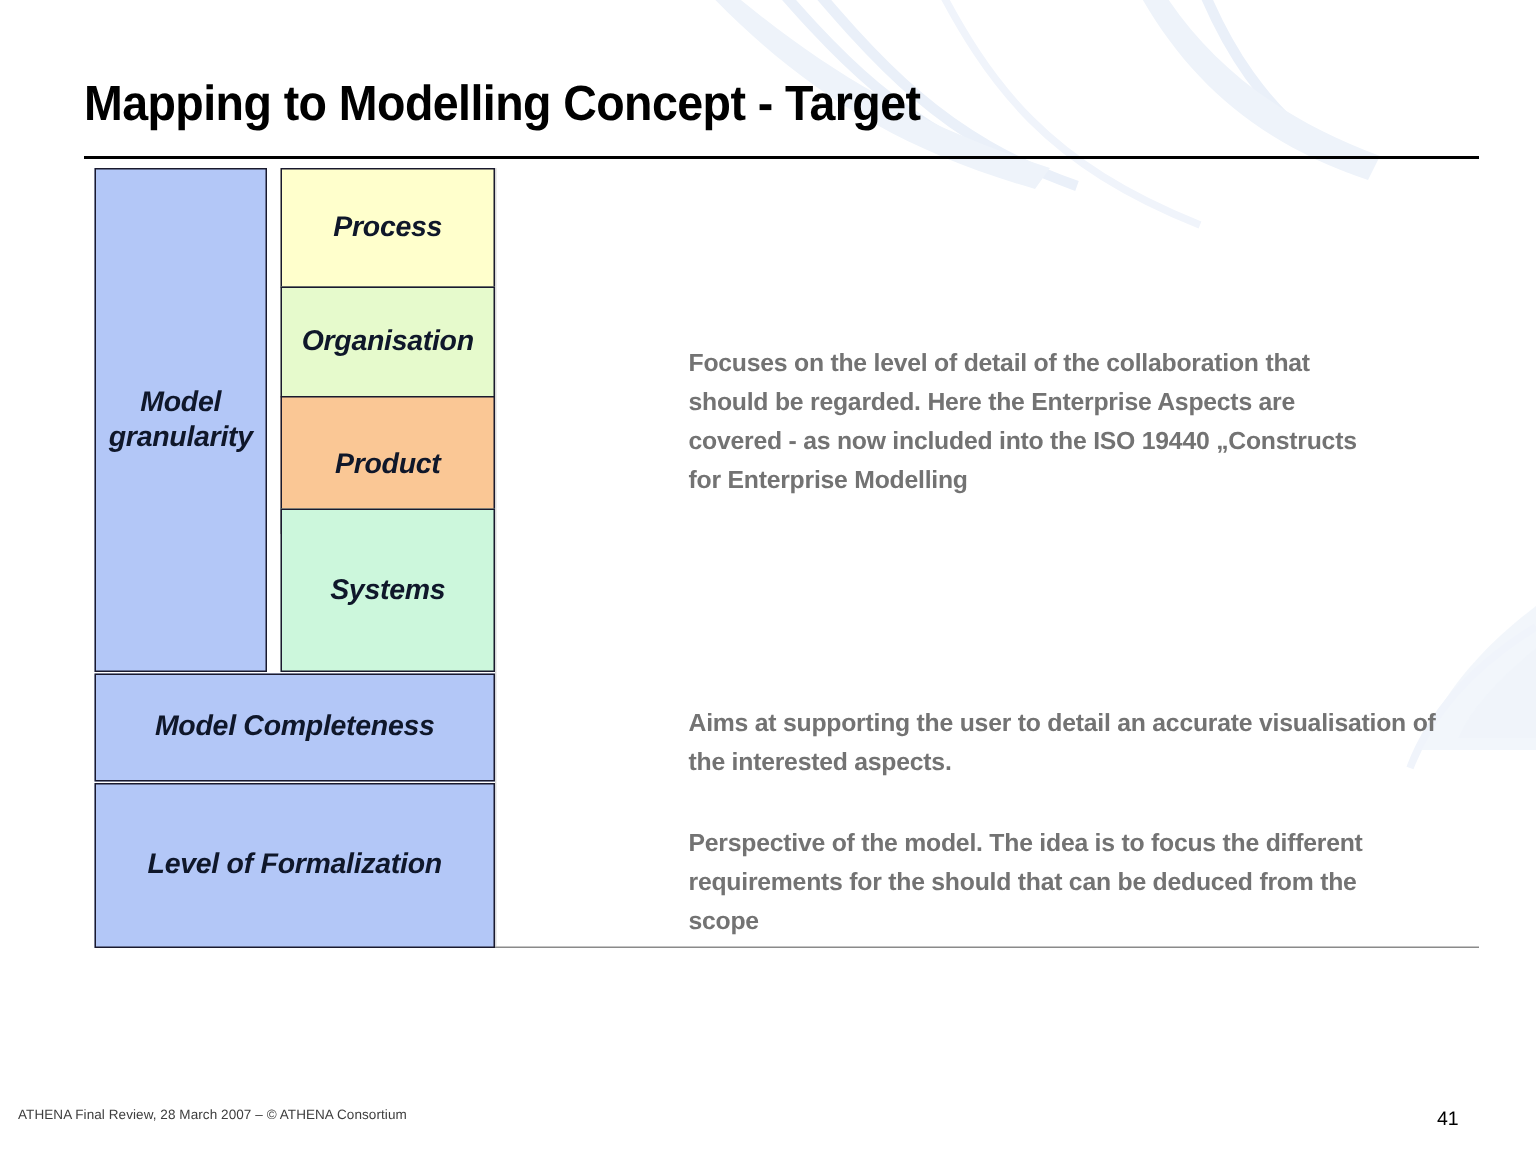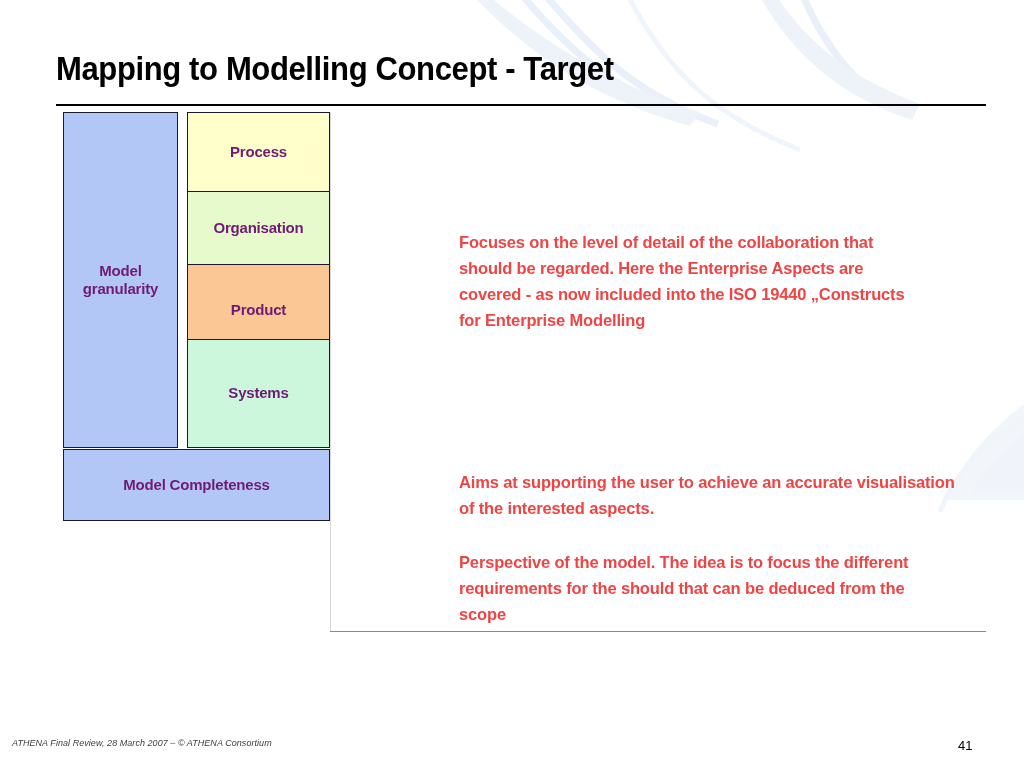--- a/index.html
+++ b/index.html
@@ -60,25 +60,26 @@
     z-index: 2;
   }
   .blk {
     position: absolute;
     border: 1.5px solid #1a1a2e;
     box-sizing: border-box;
     display: flex;
     align-items: center;
     justify-content: center;
     text-align: center;
-    font-size: 15px;
+    font-size: 19px;
     font-weight: bold;
-    color: #701a75;
+    color: #0f172a;
     line-height: 1.22;
     letter-spacing: -0.2px;
+    font-style: italic;
   }
   .blk-granularity {
     left: 0; top: 0;
     width: 115px; height: 336px;
   }
   .blk-process      { left: 124px; top: 0;    width: 143px; height: 80px; }
   .blk-organisation { left: 124px; top: 79px; width: 143px; height: 74px; }
   .blk-product      { left: 124px; top: 152px;width: 143px; height: 92px; }
   .blk-systems      { left: 124px; top: 227px;width: 143px; height: 109px; }
   .blk-completeness { left: 0; top: 337px; width: 267px; height: 72px; }
@@ -102,40 +103,39 @@
     height: 519px;
     background: #d8d8d8;
     z-index: 1;
   }
 
   
   .rtext {
     position: absolute;
     font-size: 16.5px;
     font-weight: bold;
-    color: #ef4444;
+    color: #737373;
     line-height: 1.58;
     letter-spacing: -0.15px;
     z-index: 3;
   }
   #para-granularity   { left: 459px; top: 229px; width: 470px; }
   #para-completeness  { left: 459px; top: 469px; width: 500px; }
   #para-formalization { left: 459px; top: 549px; width: 480px; }
 
   
   #footer-note {
     position: absolute;
     left: 12px;
     top: 738px;
     font-size: 9px;
     font-weight: normal;
     color: #3d3d3d;
     letter-spacing: 0.05px;
     z-index: 3;
-    font-style: italic;
   }
   #page-number {
     position: absolute;
     left: 958px;
     top: 738px;
     font-size: 13px;
     font-weight: normal;
     color: #000000;
     z-index: 3;
   }
@@ -186,25 +186,28 @@
   </div>
 
   <div class="blk blk-completeness" style="background:#B3C7F7">
     <span>Model Completeness</span>
   </div>
 
   <div class="blk blk-systems" style="background:#CCF7DC">
     <span>Systems</span>
   </div>
 
+  <div class="blk blk-formalization" style="background:#B3C7F7">
+    <span>Level of Formalization</span>
+  </div>
 
 </div>
 
 <div class="rtext" id="para-granularity">Focuses on the level of detail of the collaboration that should be regarded. Here the Enterprise Aspects are covered - as now included into the ISO 19440 „Constructs for Enterprise Modelling</div>
 
-<div class="rtext" id="para-completeness">Aims at supporting the user to achieve an accurate visualisation of the interested aspects.</div>
+<div class="rtext" id="para-completeness">Aims at supporting the user to detail an accurate visualisation of the interested aspects.</div>
 
 <div class="rtext" id="para-formalization">Perspective of the model. The idea is to focus the different requirements for the should that can be deduced from the scope</div>
 
 <div id="bottom-rule"></div>
 
 <div id="footer-note">ATHENA Final Review, 28 March 2007 –  © ATHENA Consortium</div>
 <div id="page-number">41</div>
 
 </body></html>

